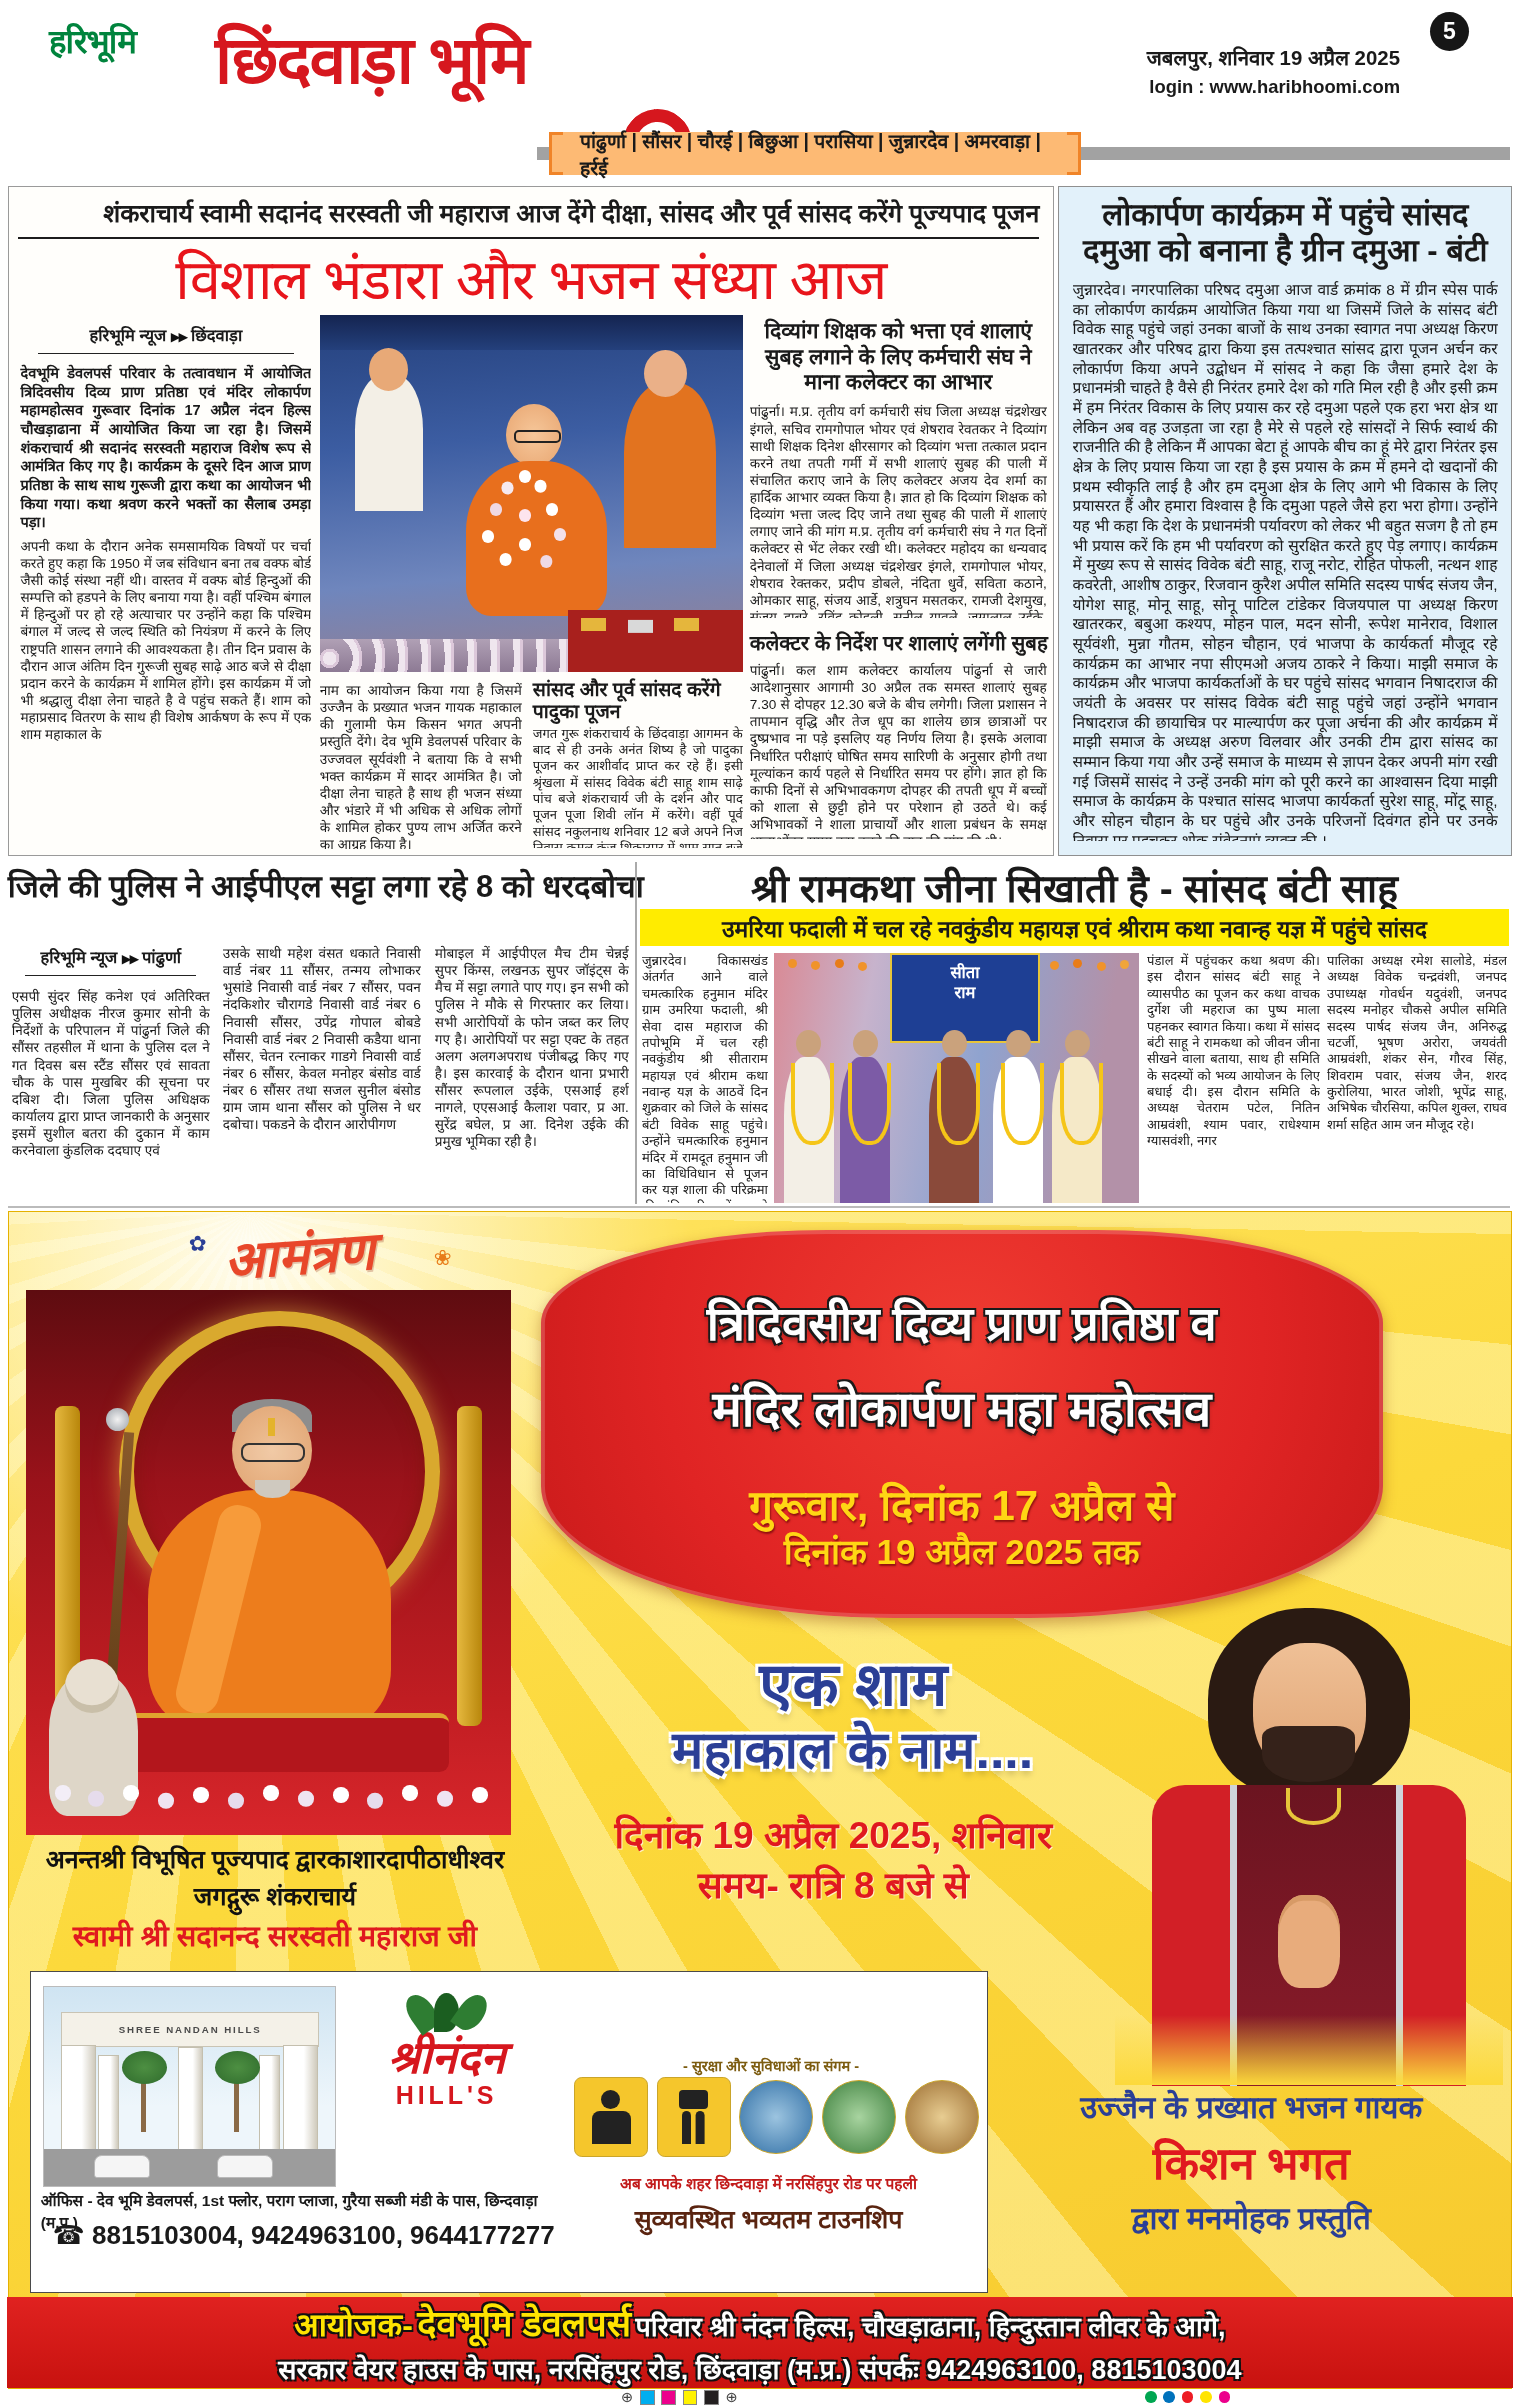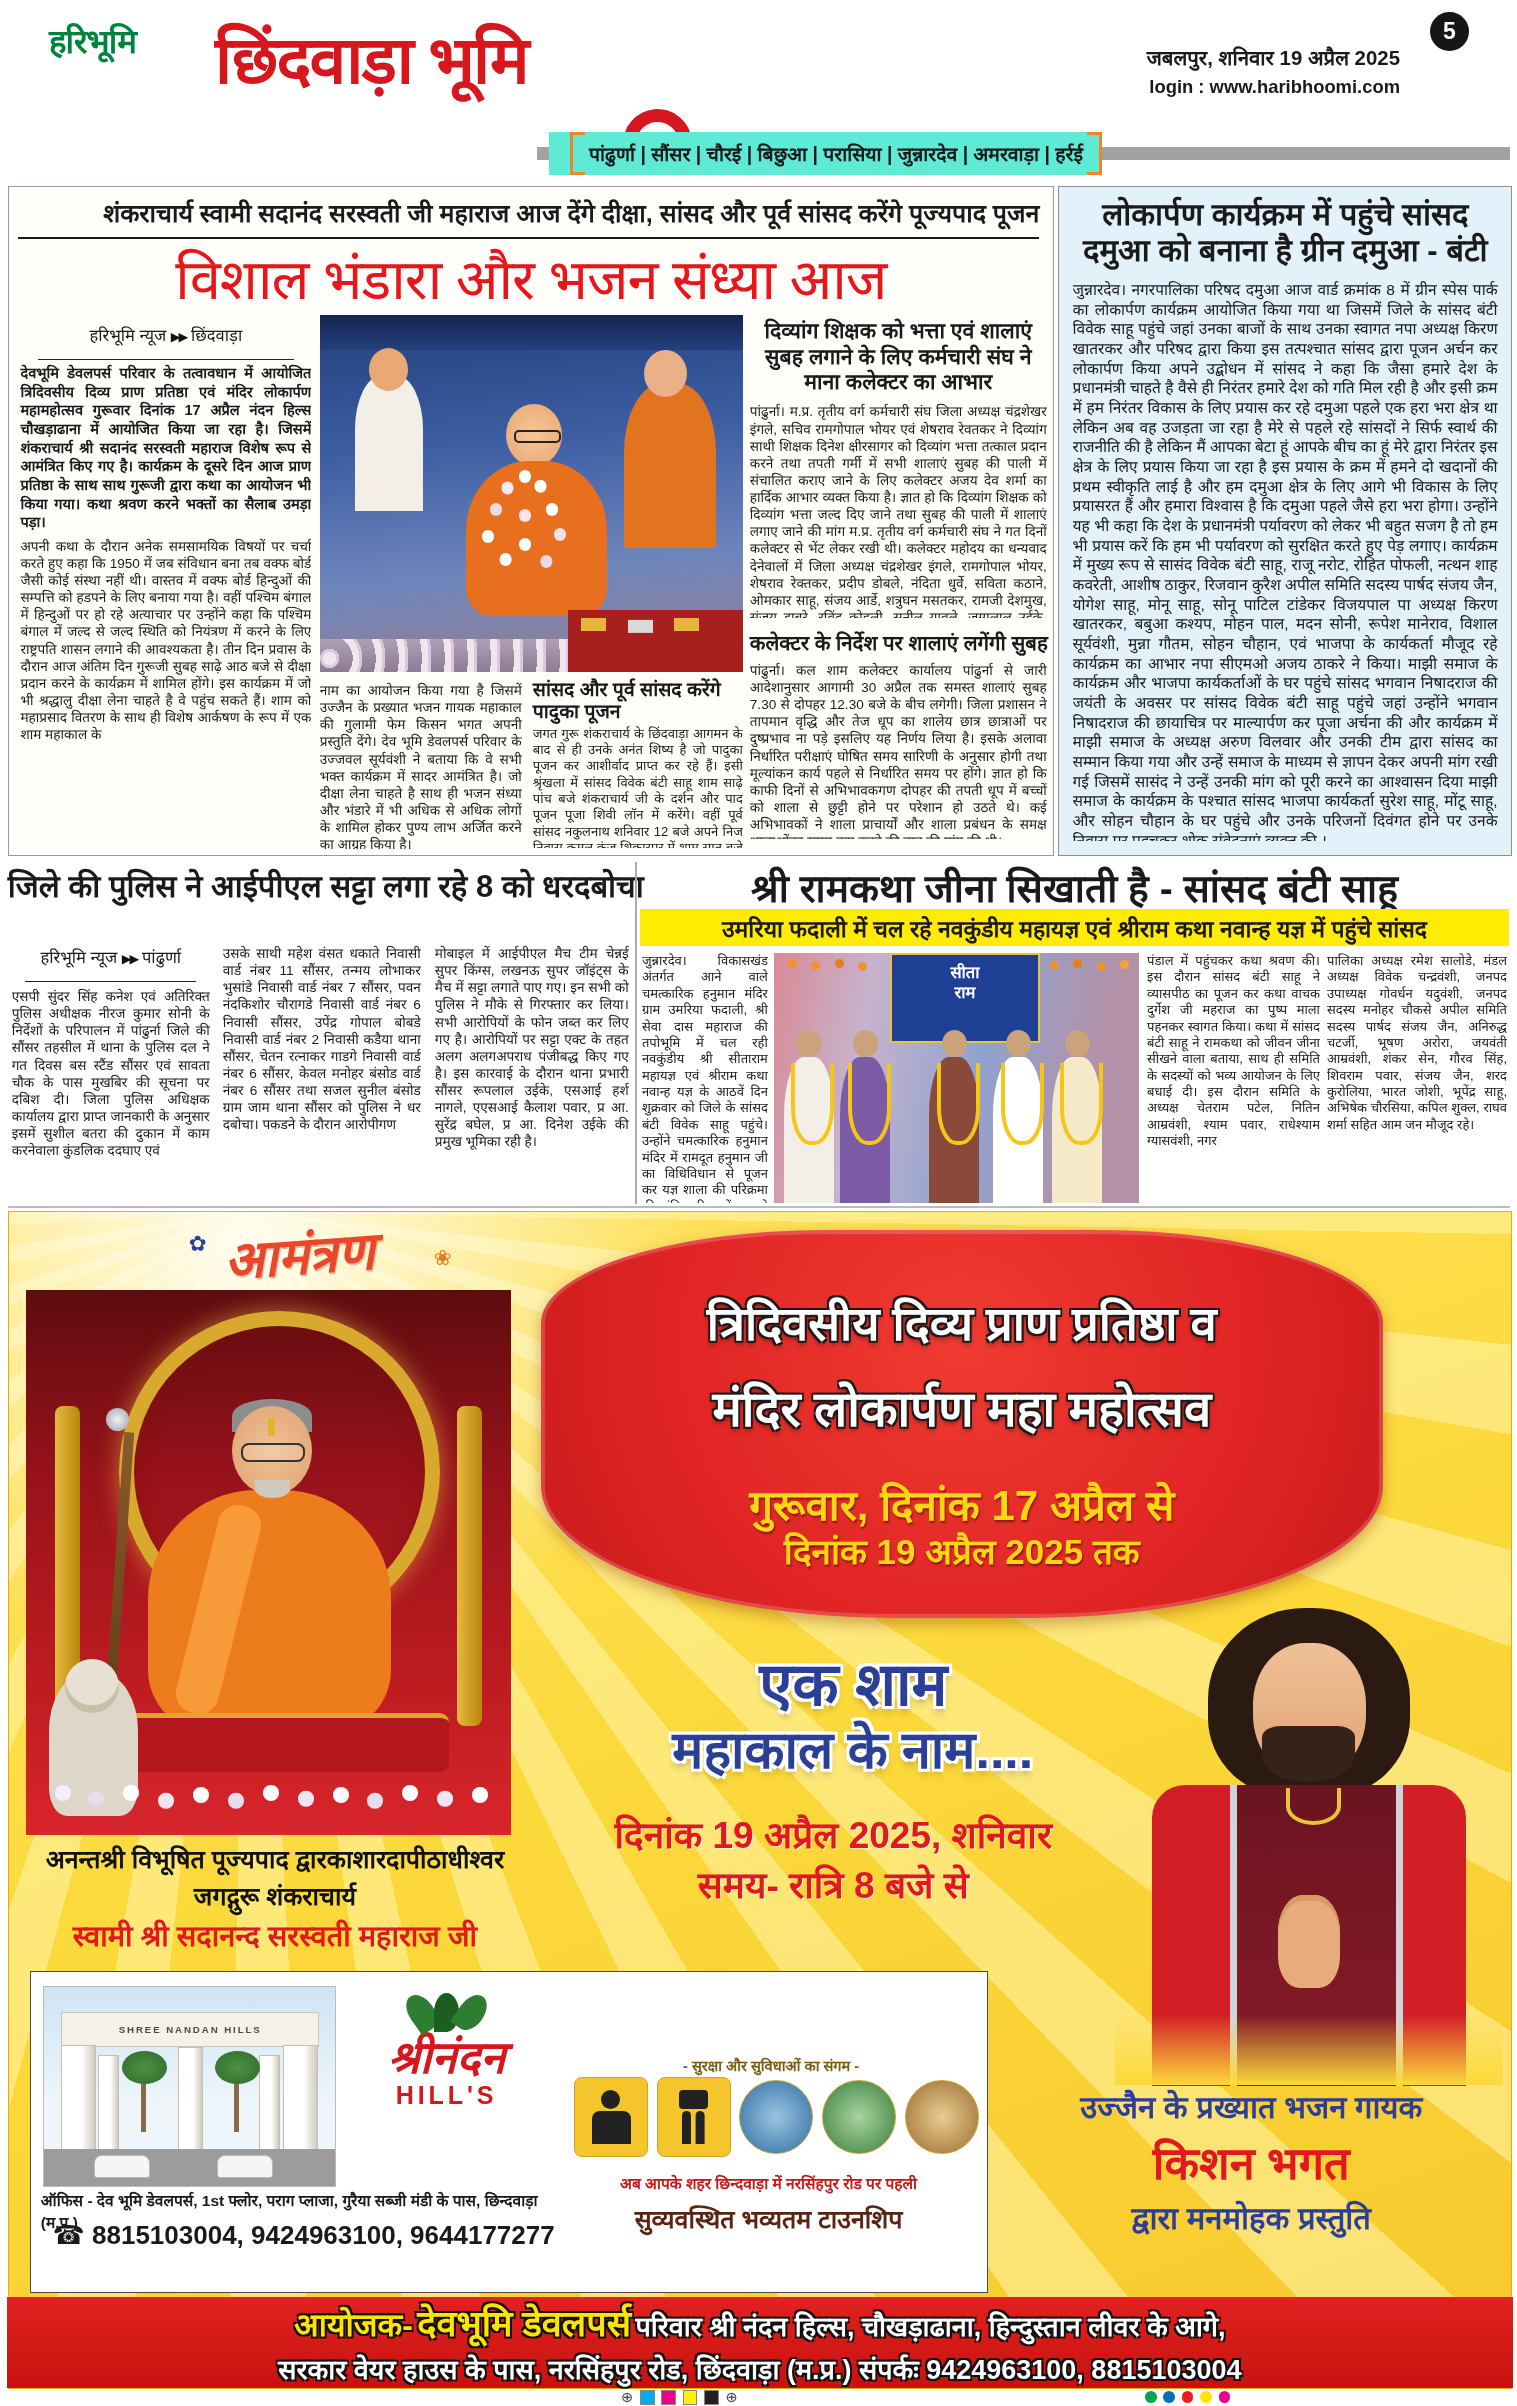--- a/index.html
+++ b/index.html
@@ -16,31 +16,31 @@
   .paper-title{font-size:66px;font-weight:900;color:#d6171e;letter-spacing:-1.9px;line-height:1;}
   .logo-flourish{width:43px;height:43px;border:13.6px solid #d6171e;border-right-color:transparent;
         border-bottom-color:transparent;border-radius:50%;transform:rotate(40deg);}
   .page-badge{width:39px;height:39px;border-radius:50%;background:#161616;color:#fff;
         display:flex;align-items:center;justify-content:center;font-size:23px;font-weight:bold;}
   .dateline{font-size:20.4px;font-weight:bold;}
   .login{font-size:18.4px;font-weight:bold;}
 
   
   .nav-bar{background:#a2a2a2;height:12.6px;}
-  .nav-box{background:#5eead4;display:flex;align-items:center;justify-content:center;gap:4px;padding-left:21px;}
+  .nav-box{background:#fdba74;display:flex;align-items:center;justify-content:center;gap:17px;}
   .nav-text{font-size:19.4px;font-weight:bold;}
   .bracket{width:11.6px;height:37px;border:3.9px solid #f08428;}
   .bracket.l{border-right:none;}
   .bracket.r{border-left:none;}
 
   
   .frame{border:1.9px solid #9a9a9a;background:#fffefb;}
   .kicker{font-size:25px;font-weight:bold;border-bottom:2.9px solid #1c1c1c;padding-bottom:8.7px;text-align:right;}
   .main-headline{font-size:56px;font-weight:400;color:#e8151b;letter-spacing:-1px;}
-  .byline{font-size:16.5px;font-weight:normal;border-bottom:1.9px solid #222;padding-bottom:13px;}
+  .byline{font-size:16.5px;font-weight:bold;border-bottom:1.9px solid #222;padding-bottom:7px;}
   .byline .arr{color:#111;font-size:12.6px;letter-spacing:-1.9px;}
   .body14{font-size:13.6px;line-height:1.26;}
   .lead{font-size:14.6px;font-weight:bold;line-height:1.28;}
   .subhead20{font-size:19.4px;font-weight:bold;line-height:1.15;}
   .subhead22{font-size:21.3px;font-weight:bold;line-height:1.2;}
   .subhead21{font-size:20.4px;font-weight:bold;}
   .lok-box{background:#e2f1fa;border:1.9px solid #8f8f8f;}
   .lok-headline{font-size:31px;font-weight:900;line-height:1.18;}
   .lok-body{font-size:15.5px;line-height:1.27;}
   .ipl-headline{font-size:31px;font-weight:900;}

